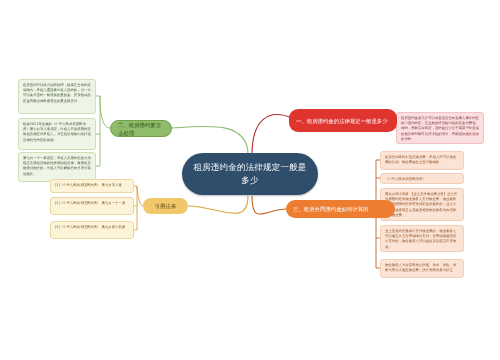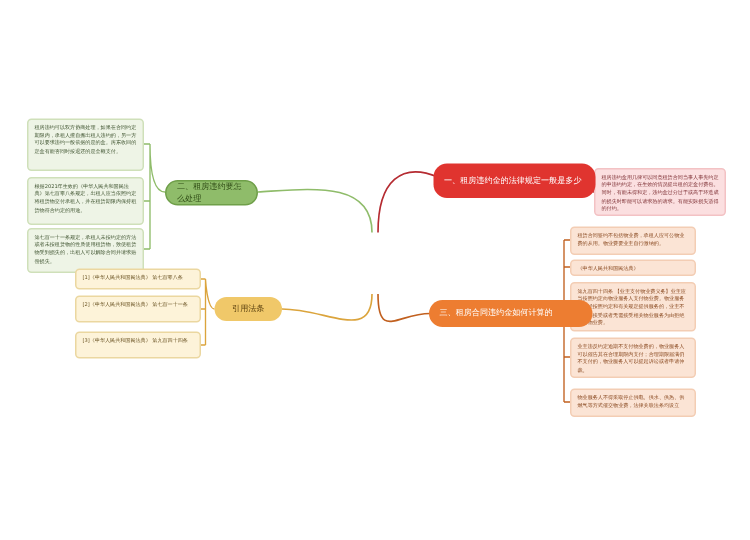--- a/index.html
+++ b/index.html
@@ -120,20 +120,23 @@
 
     <path d="M 110,128 C 102,128 100,112 100,96 M 100,96 L 100,166 M 100,134 L 96,134 M 100,96 L 96,96 M 100,166 L 96,166" fill="none" stroke="#8fbc6a" stroke-width=".9"></path>
 
     <path d="M 143,206 C 138,206 137,186 137,186 M 137,186 L 137,230 M 137,186 L 134,186 M 137,206 L 134,206 M 137,230 L 134,230" fill="none" stroke="#dba43c" stroke-width=".9"></path>
 
     <path d="M 397,121 C 403,121 392,128 396,128" fill="none" stroke="#b52b31" stroke-width=".9"></path>
 
     <path d="M 395,209 C 402,209 376,209 376,209 M 376,160 L 376,268 M 376,160 L 380,160 M 376,178 L 380,178 M 376,204 L 380,204 M 376,238 L 380,238 M 376,268 L 380,268" fill="none" stroke="#c1601f" stroke-width=".9"></path>
   </svg>
 
+  <div class="root-node">
+    <span>租房违约金的法律规定一般是多少</span>
+  </div>
 
   <div class="branch branch-red" id="branch-1">
     <span>一、租房违约金的法律规定一般是多少</span>
   </div>
 
   <div class="branch branch-green" id="branch-2">
     <span>二、租房违约要怎么处理</span>
   </div>
 
   <div class="branch branch-orange" id="branch-3">

